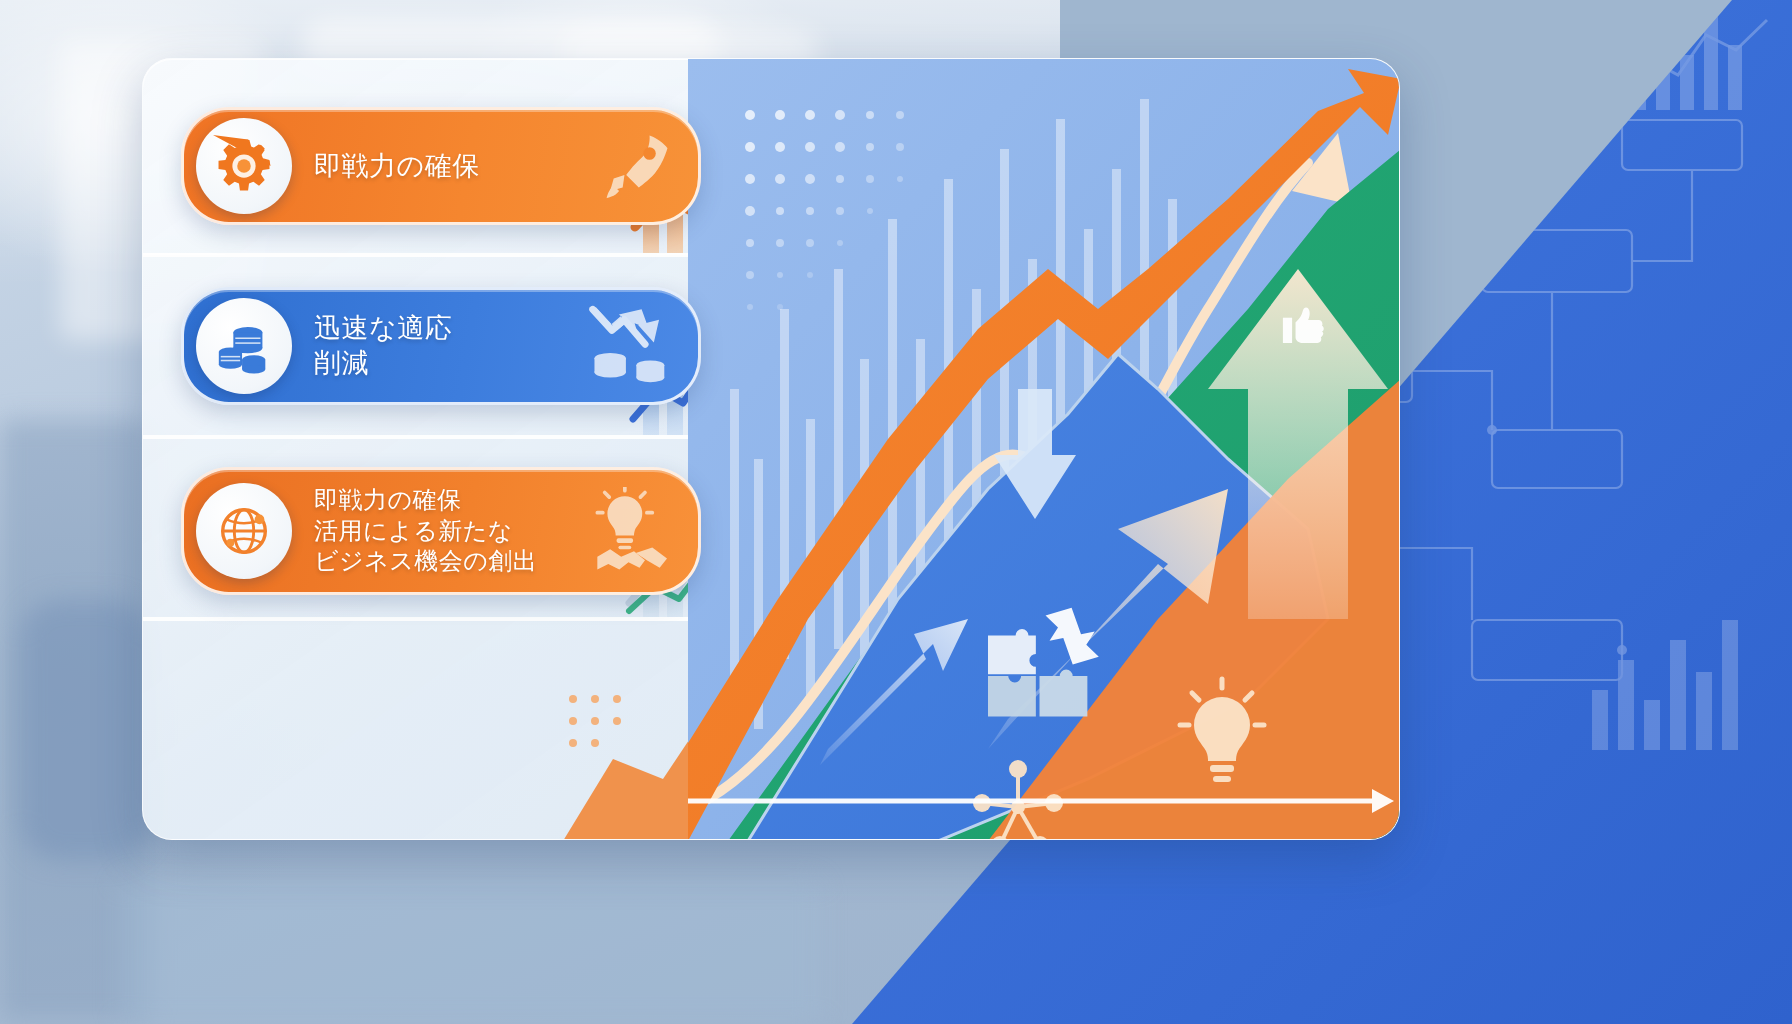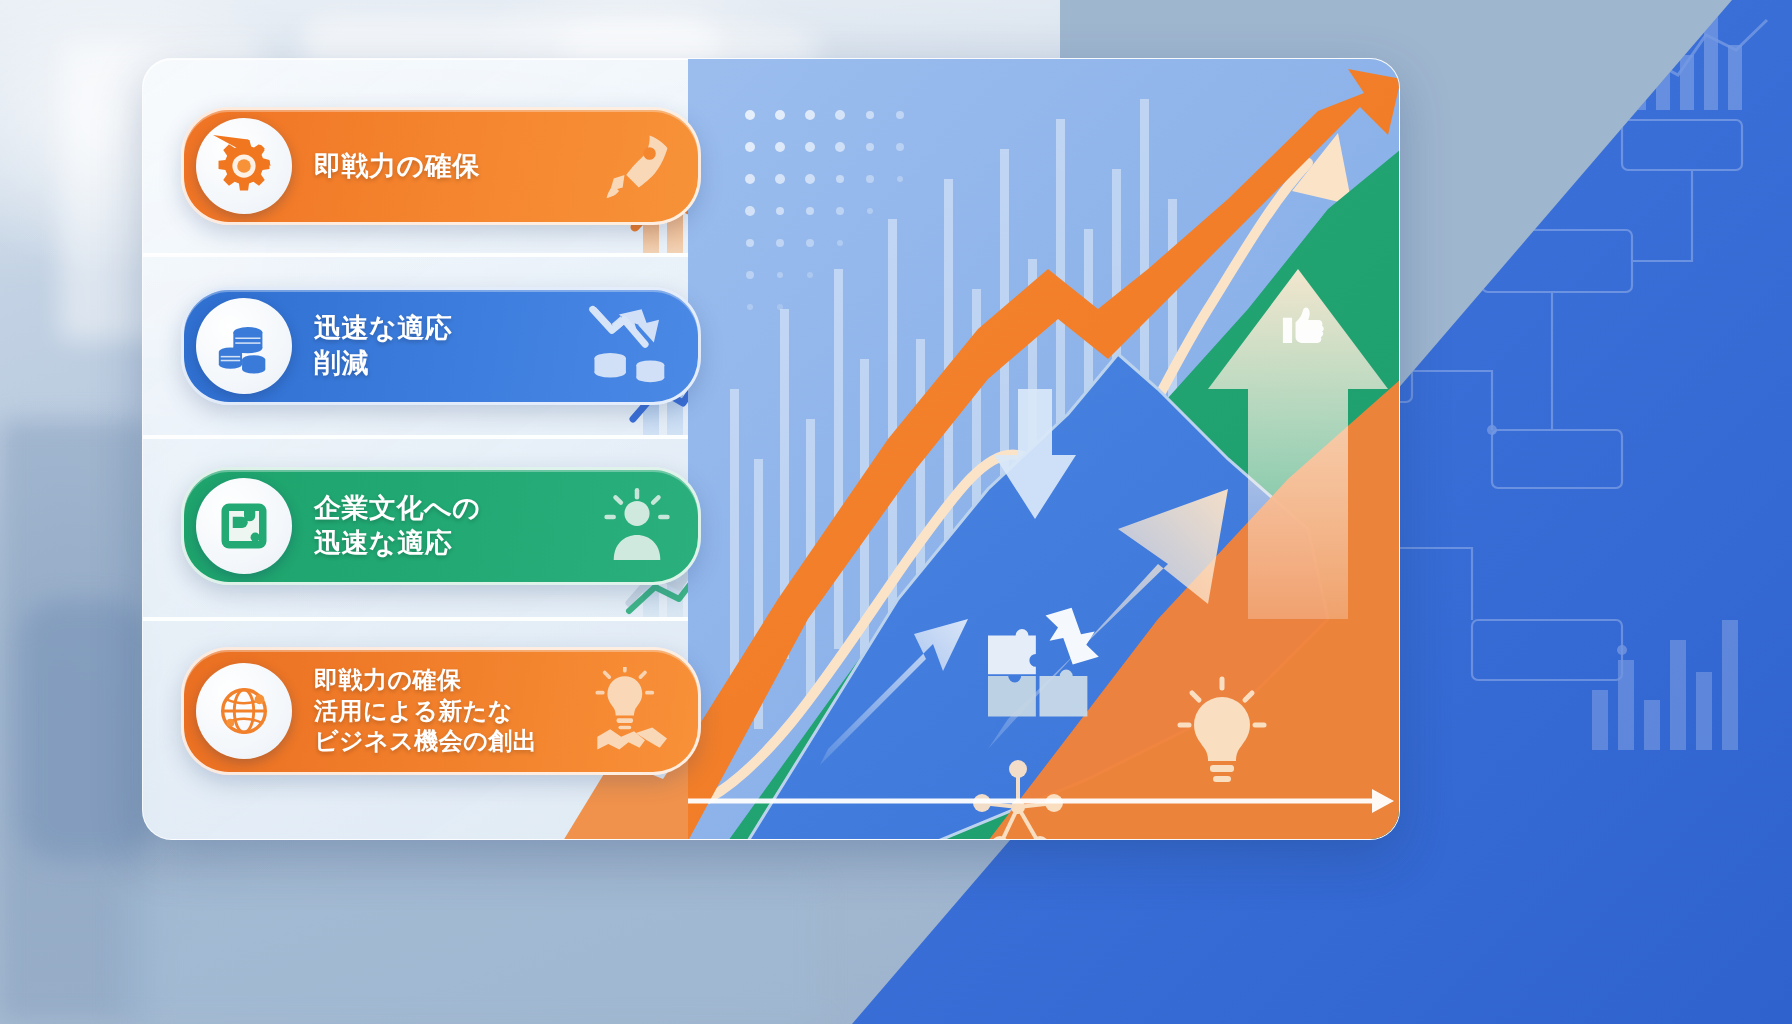--- a/index.html
+++ b/index.html
@@ -63,21 +63,21 @@
   .card.c-orange2 { background:linear-gradient(100deg,#ea6f22 0%, #f2812c 55%, #f89139 100%); }
   .card + .card { margin-top:62px; }
 
   .badge {
     flex:0 0 auto; width:96px; height:96px; border-radius:50%;
     background:radial-gradient(circle at 35% 30%, #ffffff 0%, #f2f6fa 70%, #e6edf4 100%);
     display:flex; align-items:center; justify-content:center;
     box-shadow:0 4px 12px rgba(20,45,90,.25);
   }
   .card-label {
-    margin-left:22px; color:#ffffff; font-weight:700;
+    margin-left:22px; color:#ffffff; font-weight:400;
     font-size:27px; line-height:1.28; letter-spacing:.5px;
     text-shadow:0 2px 4px rgba(0,0,0,.22);
     max-width:240px; white-space:pre-line;
   }
   .card-art { position:absolute; right:18px; top:50%; transform:translateY(-50%);
               opacity:.92; pointer-events:none; }
 </style>
 </head>
 <body>
 
@@ -453,45 +453,20 @@
             <ellipse cx="30" cy="62" rx="18" ry="6"></ellipse>
               <rect x="12" y="62" width="36" height="16"></rect>
             <ellipse cx="30" cy="78" rx="18" ry="6"></ellipse>
             <ellipse cx="76" cy="70" rx="16" ry="5.5"></ellipse>
               <rect x="60" y="70" width="32" height="14"></rect>
             <ellipse cx="76" cy="84" rx="16" ry="5.5"></ellipse>
           </g>
         </svg>
       </div>
 
-      <div class="card c-green">
-        <div class="badge">
-          <svg width="60" height="60" viewBox="0 0 64 64">
-            <rect x="8" y="8" width="48" height="48" rx="8" fill="#22a974"></rect>
-            <path d="M16 16 h16 v5 a6 6 0 0 0 6 6 a6 6 0 0 0 6 -6 v-5 h4 v32 h-32 z" fill="#eef6f2"></path>
-            <path d="M20 22 h10 a6 6 0 0 1 6 6 a6 6 0 0 1 -6 6 h-10 z" fill="#22a974"></path>
-            <circle cx="44" cy="44" r="5" fill="#22a974"></circle>
-          </svg>
-        </div>
-        <div class="card-label">企業文化への
-迅速な適応</div>
-        <svg class="card-art" width="86" height="86" viewBox="0 0 96 96">
-          <g fill="#e9f2ee" opacity="0.95">
-            <circle cx="48" cy="34" r="14"></circle>
-            <path d="M22 86 c0 -18 12 -28 26 -28 s26 10 26 28 z"></path>
-          </g>
-          <g stroke="#e9f2ee" stroke-width="5" stroke-linecap="round" opacity="0.9">
-            <line x1="48" y1="8" x2="48" y2="16"></line>
-            <line x1="24" y1="16" x2="30" y2="22"></line>
-            <line x1="72" y1="16" x2="66" y2="22"></line>
-            <line x1="14" y1="38" x2="22" y2="38"></line>
-            <line x1="82" y1="38" x2="74" y2="38"></line>
-          </g>
-        </svg>
-      </div>
 
       <div class="card c-orange2" style="height:128px;">
         <div class="badge">
           <svg width="62" height="62" viewBox="0 0 64 64">
             <circle cx="32" cy="32" r="22" fill="none" stroke="#f2812c" stroke-width="3.5"></circle>
             <ellipse cx="32" cy="32" rx="10" ry="22" fill="none" stroke="#f2812c" stroke-width="3"></ellipse>
             <line x1="10" y1="32" x2="54" y2="32" stroke="#f2812c" stroke-width="3"></line>
             <path d="M14 20 q18 8 36 0" fill="none" stroke="#f2812c" stroke-width="2.6"></path>
             <path d="M14 44 q18 -8 36 0" fill="none" stroke="#f2812c" stroke-width="2.6"></path>
             <circle cx="48" cy="20" r="5" fill="#f79238"></circle>

